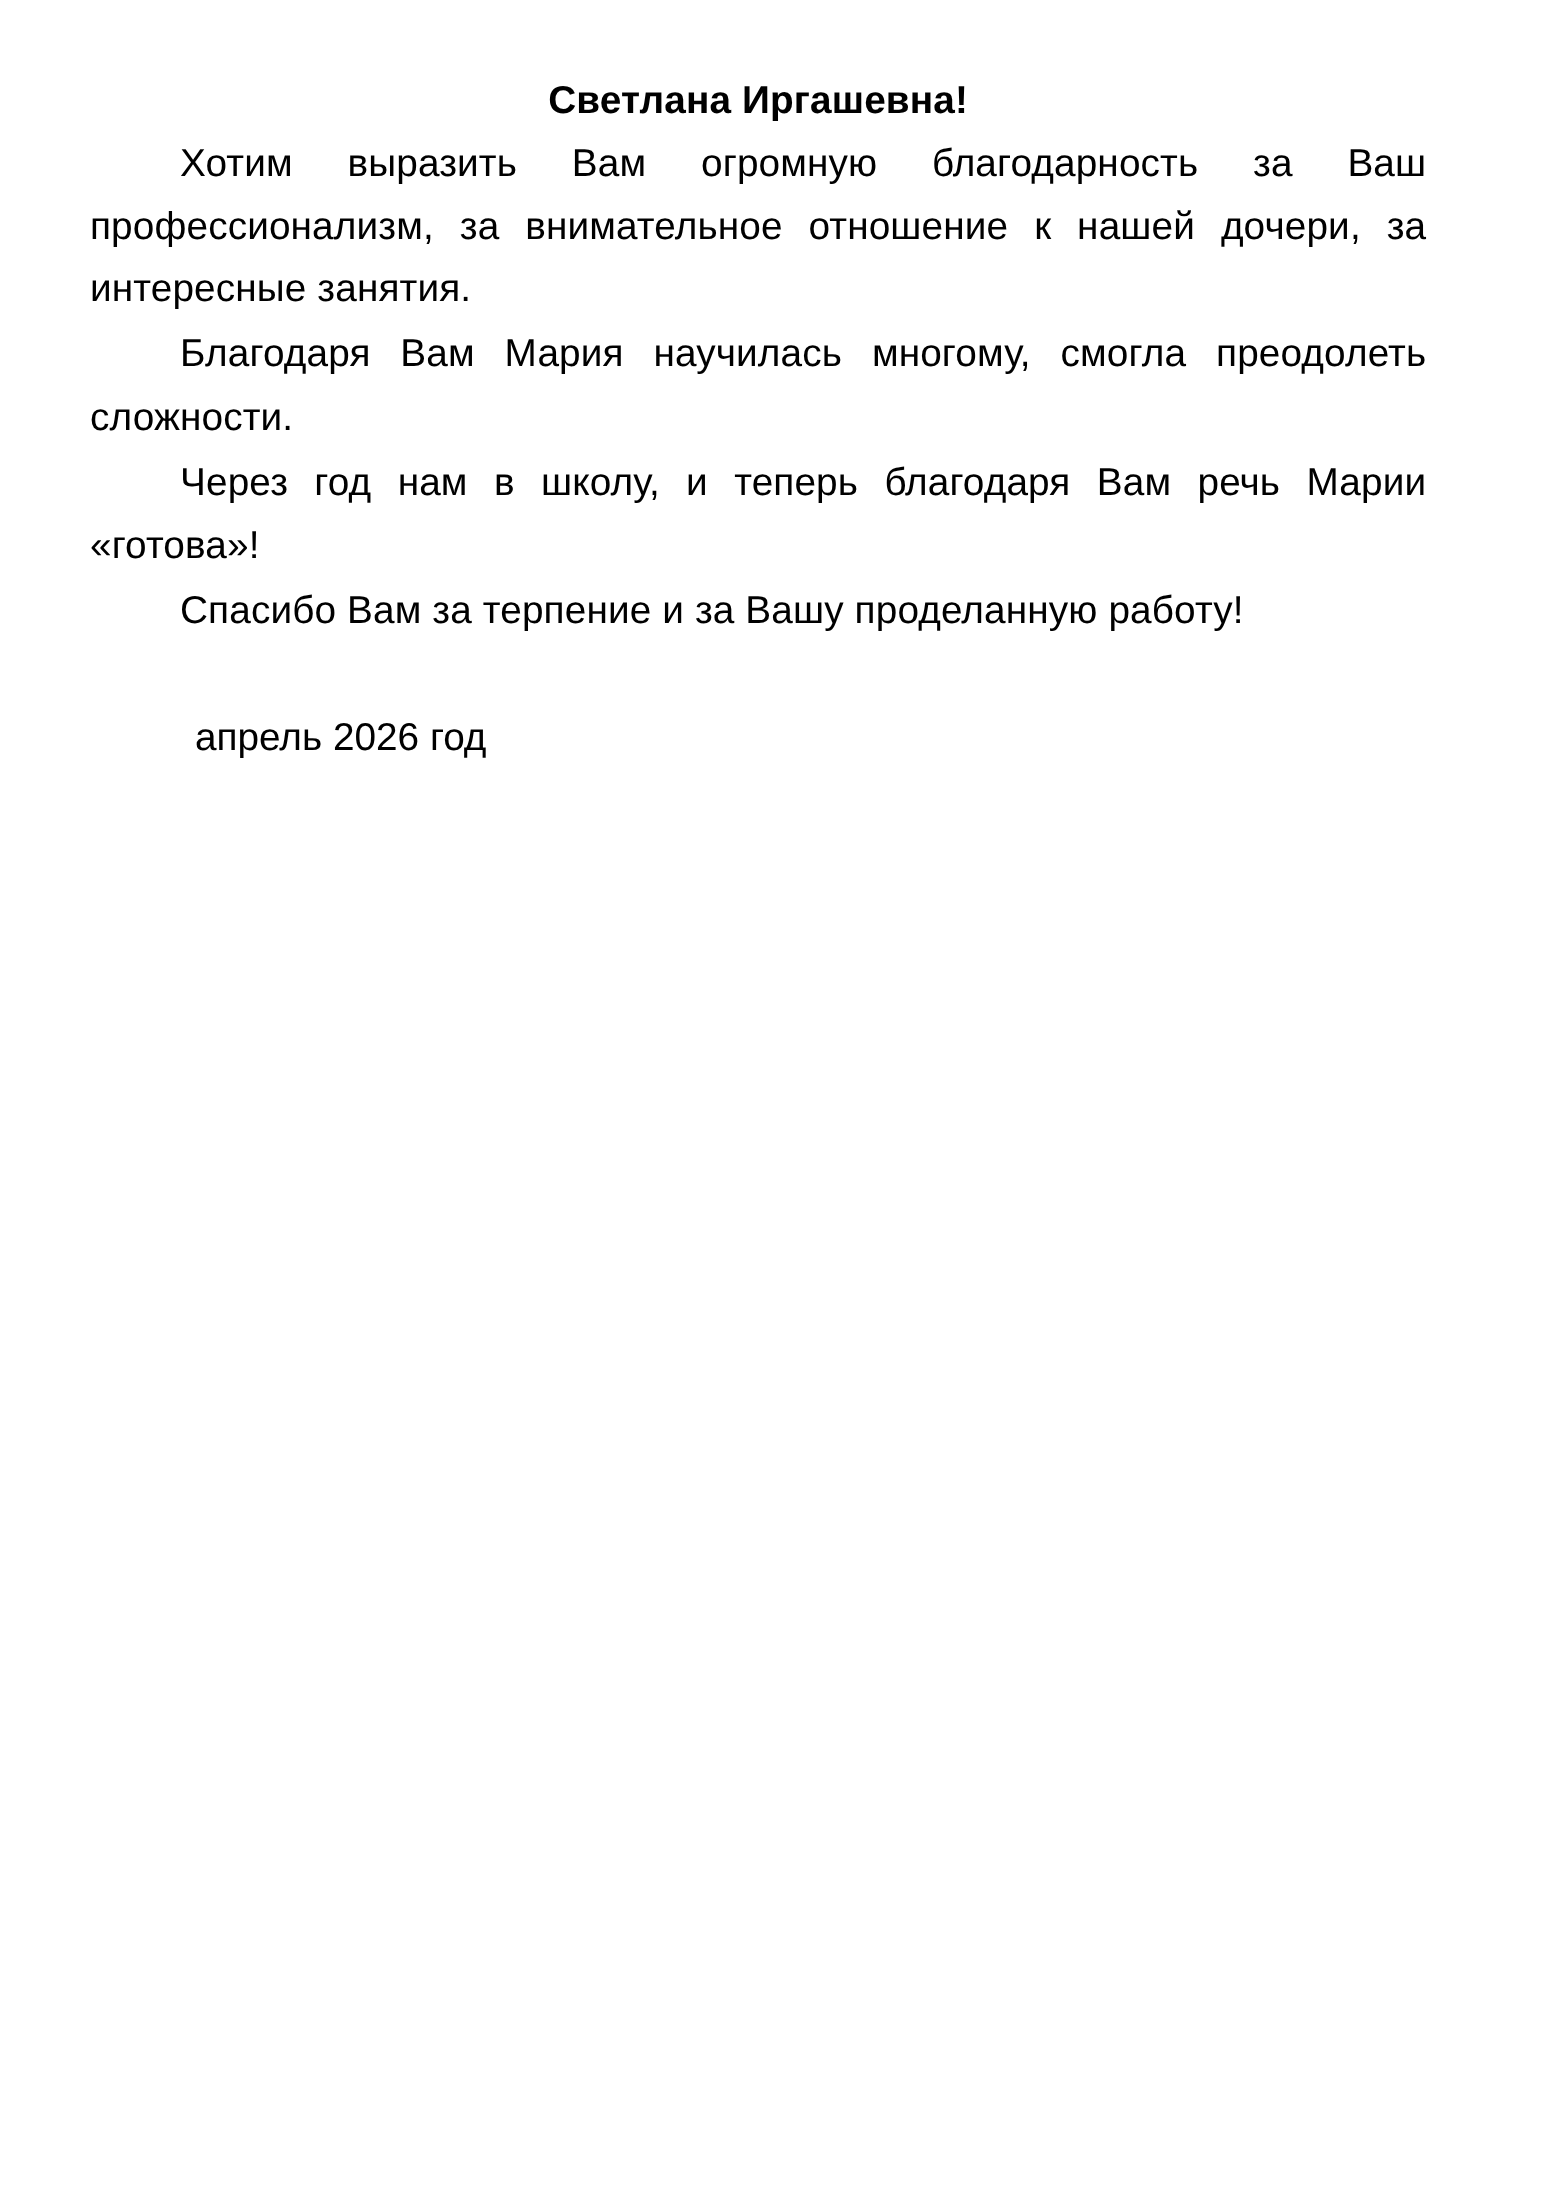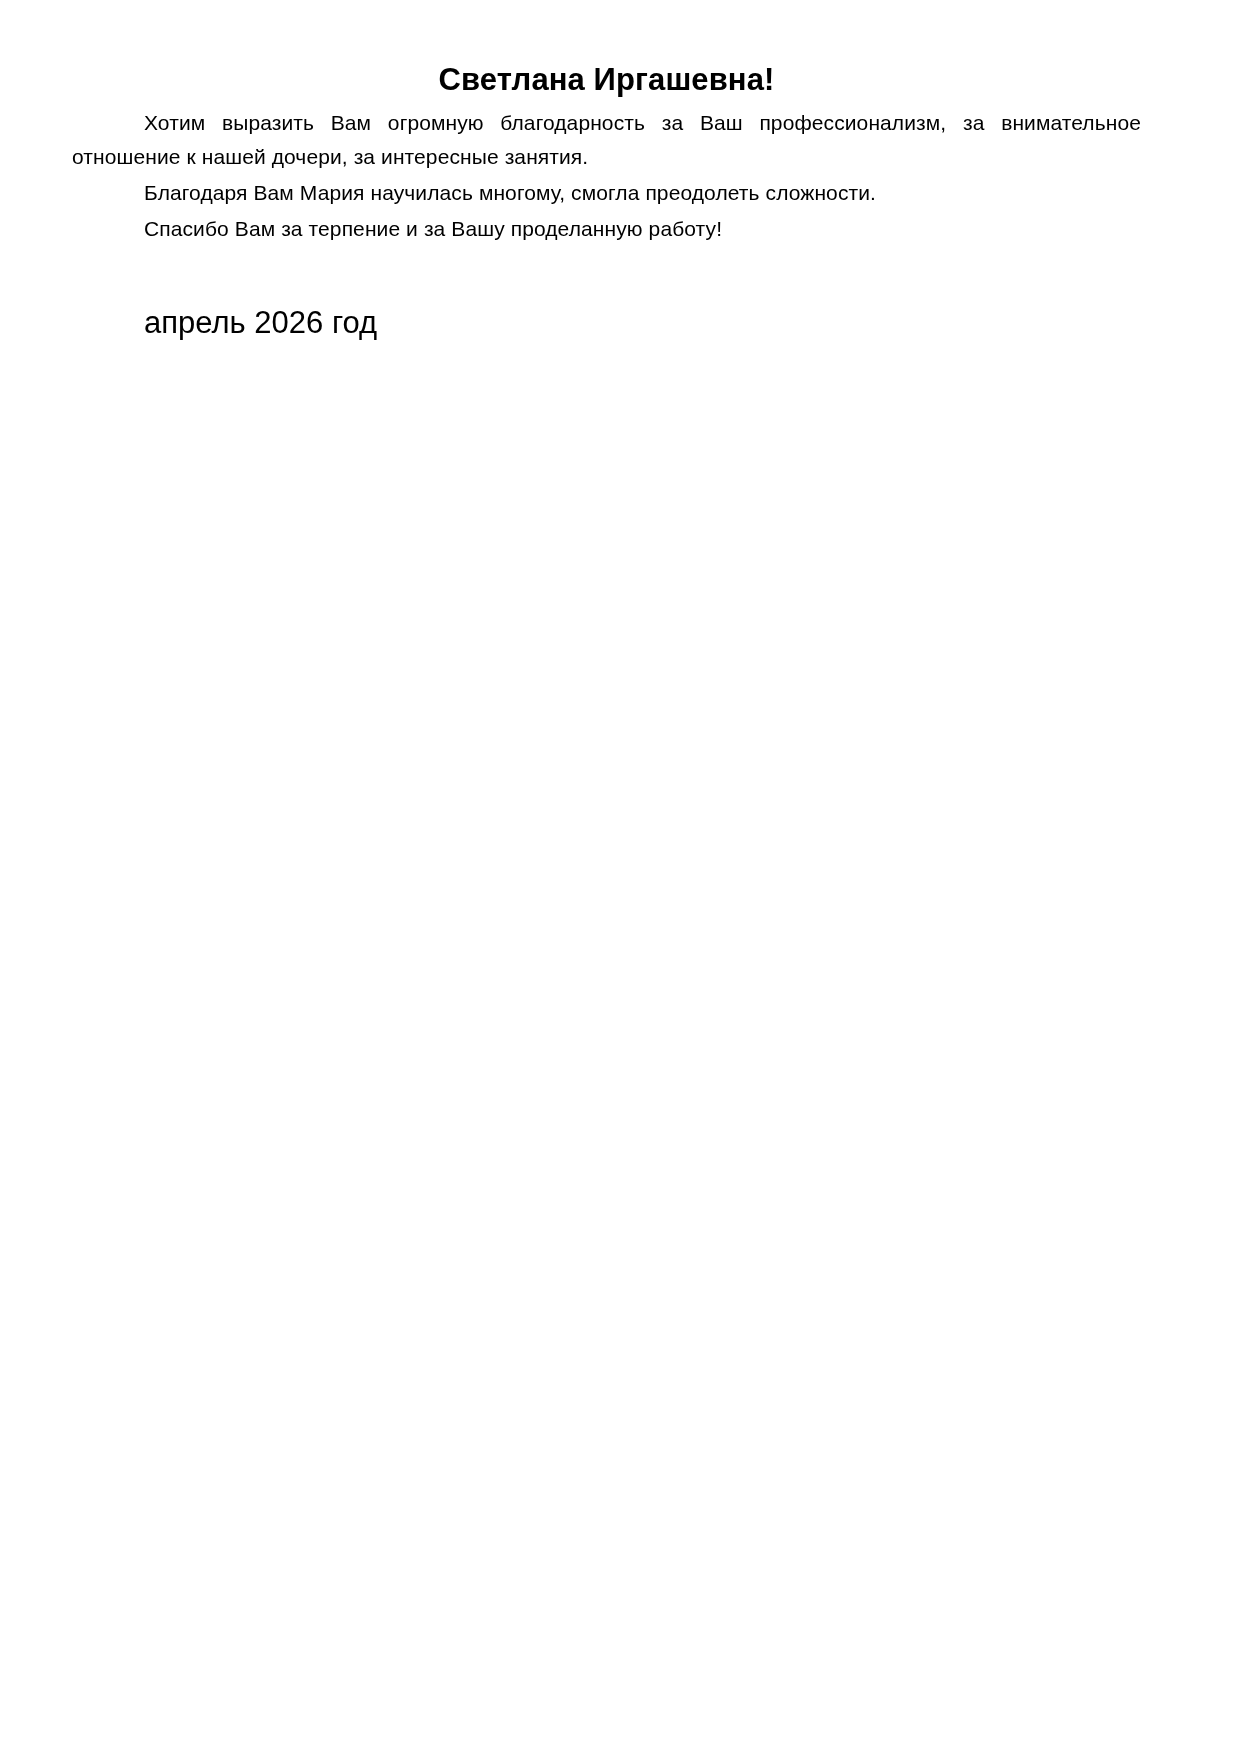--- a/index.html
+++ b/index.html
@@ -25,54 +25,56 @@
   .doc-title {
     text-align: center;
     font-size: 31px;
     line-height: 1.28;
     margin: 0 0 6px 0;
     letter-spacing: 0.1px;
   }
   .para {
     text-align: justify;
     text-justify: inter-word;
-    font-size: 21px;
+    font-size: 31px;
     line-height: 1.62;
     margin: 0 0 2px 0;
     text-indent: 72px;
     letter-spacing: 0.1px;
   }
   .para:last-of-type {
     margin-bottom: 0;
   }
   .signature-row {
     display: flex;
     justify-content: space-between;
     align-items: baseline;
     font-size: 31px;
     line-height: 1.5;
     margin-top: 54px;
     padding: 0 2px 0 72px;
   }
   .sig-left, .sig-right {
     white-space: nowrap;
+    margin-left: 12px;
   }
 </style>
 </head>
 <body>
 
 <div class="page">
 
   <h1 class="doc-title">Светлана Иргашевна!</h1>
 
   <p class="para">Хотим выразить Вам огромную благодарность за Ваш профессионализм, за внимательное отношение к нашей дочери, за интересные занятия.</p>
 
   <p class="para">Благодаря Вам Мария научилась многому, смогла преодолеть сложности.</p>
 
 
+  <p class="para">Через год нам в школу, и теперь благодаря Вам речь Марии «готова»!</p>
 
   <p class="para">Спасибо Вам за терпение и за Вашу проделанную работу!</p>
 
   <div class="signature-row">
     <span class="sig-left">апрель 2026 год</span>
   </div>
 
 </div>
 
 </body></html>

